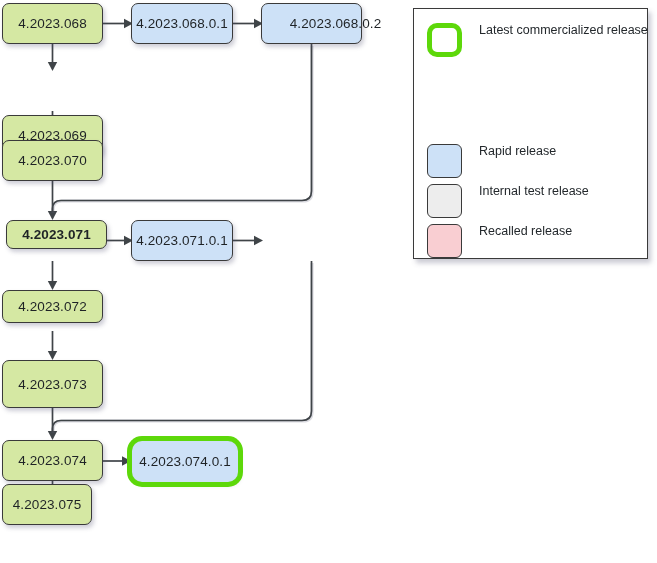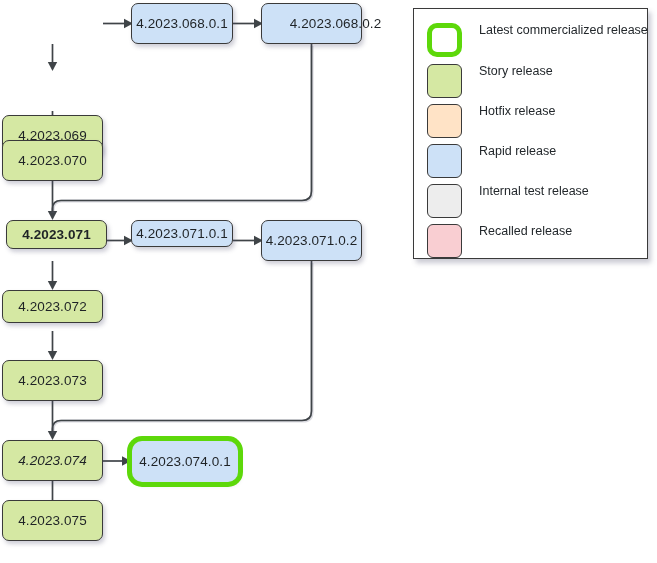--- a/index.html
+++ b/index.html
@@ -182,20 +182,23 @@
       <path class="edge-line" d="M103,461 L122,461"></path>
       <polygon class="edge-head" points="122,456.3 131,461 122,465.7"></polygon>
     </g>
 
     <g>
       <path class="edge-line" d="M52.5,481 L52.5,502"></path>
       <polygon class="edge-head" points="47.8,502 52.5,511 57.2,502"></polygon>
     </g>
   </svg>
 
+  <div class="node story" style="left:2px; top:3px; width:101px; height:41px;">
+    <span>4.2023.068</span>
+  </div>
 
   <div class="node rapid" style="left:131px; top:3px; width:102px; height:41px;">
     <span>4.2023.068.0.1</span>
   </div>
 
   <div class="node rapid" style="left:261px; top:3px; width:101px; height:41px;padding-left:48px;">
     <span>4.2023.068.0.2</span>
   </div>
 
   <div class="node story" style="left:2px; top:70px; width:101px; height:41px;margin-top:45px;">
@@ -203,64 +206,53 @@
   </div>
 
   <div class="node story" style="left:2px; top:140px; width:101px; height:41px;">
     <span>4.2023.070</span>
   </div>
 
   <div class="node story" style="left:6px; top:220px; width:101px; height:29px;font-weight:bold;">
     <span>4.2023.071</span>
   </div>
 
-  <div class="node rapid" style="left:131px; top:220px; width:102px; height:27px;">
+  <div class="node rapid" style="left:131px; top:220px; width:102px; height:41px;">
     <span>4.2023.071.0.1</span>
   </div>
 
-  <div class="node rapid" style="left:261px; top:220px; width:101px; height:41px;">
-    <span>4.2023.071.0.2</span>
-  </div>
 
   <div class="node story" style="left:2px; top:290px; width:101px; height:33px;">
     <span>4.2023.072</span>
   </div>
 
-  <div class="node story" style="left:2px; top:360px; width:101px; height:41px;">
+  <div class="node story" style="left:2px; top:360px; width:101px; height:48px;">
     <span>4.2023.073</span>
   </div>
 
-  <div class="node story" style="left:2px; top:440px; width:101px; height:41px;font-style:italic;">
+  <div class="node story" style="left:2px; top:440px; width:101px; height:41px;">
     <span>4.2023.074</span>
   </div>
 
   <div class="node latest" style="left:132px; top:441px; width:106px; height:41px;">
     <span>4.2023.074.0.1</span>
   </div>
 
-  <div class="node story" style="left:2px; top:500px; width:101px; height:41px;">
+  <div class="node story" style="left:2px; top:484px; width:90px; height:41px;">
     <span>4.2023.075</span>
   </div>
 
   <div id="legend">
 
     <div class="legend-row" style="top:14px;">
       <span class="swatch latest-swatch"></span>
       <span class="legend-label">Latest commercialized release</span>
     </div>
 
-    <div class="legend-row" style="top:55px;">
-      <span class="swatch" style="background:#d5e8a3;"></span>
-      <span class="legend-label">Story release</span>
-    </div>
-
-    <div class="legend-row" style="top:95px;">
-      <span class="swatch" style="background:#ffe3c6;"></span>
-      <span class="legend-label">Hotfix release</span>
-    </div>
+
 
     <div class="legend-row" style="top:135px;">
       <span class="swatch" style="background:#cde1f7;"></span>
       <span class="legend-label">Rapid release</span>
     </div>
 
     <div class="legend-row" style="top:175px;">
       <span class="swatch" style="background:#ededed;"></span>
       <span class="legend-label">Internal test release</span>
     </div>

